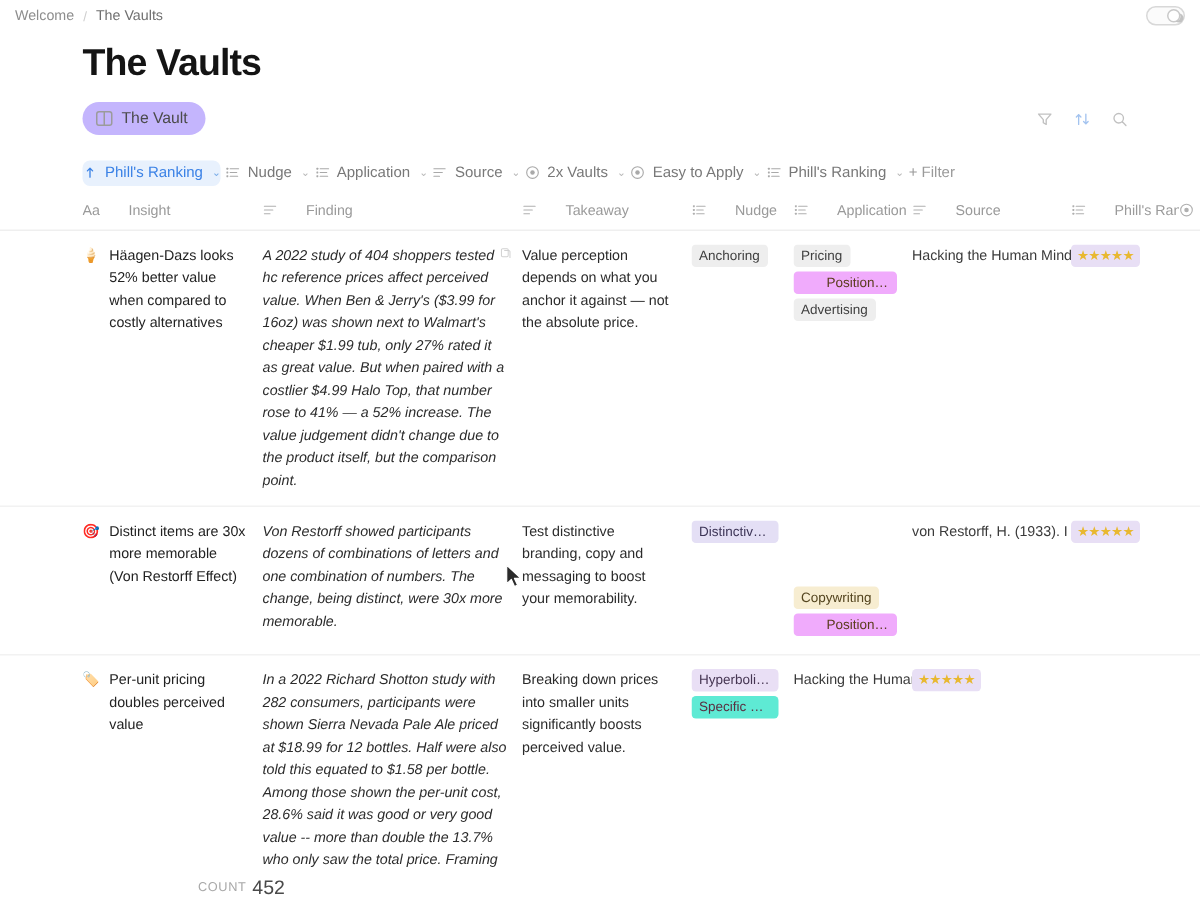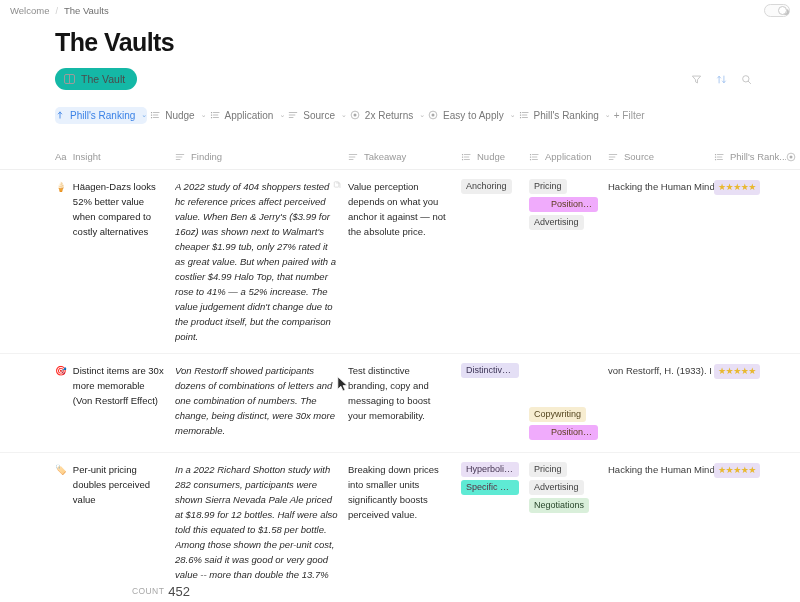--- a/index.html
+++ b/index.html
@@ -55,21 +55,21 @@
     font-weight: 700;
     letter-spacing: -0.6px;
     color: #141414;
     line-height: 1.25;
   }
   .vault-pill {
     display: inline-flex;
     align-items: center;
     gap: 6px;
     margin-top: 10px;
-    background: #14b8a6;
+    background: #c4b5fd;
     border-radius: 13px;
     padding: 5px 12px 5px 9px;
     font-size: 10.5px;
     color: #4b4b4b;
   }
   .pill-ico {
     width: 11px; height: 10px;
     border: 1.2px solid #9b9b9b;
     border-radius: 2px;
     position: relative;
@@ -128,29 +128,28 @@
     display: grid;
     grid-template-columns: 120px 173px 113px 68px 79px 106px 72px 69px;
     padding-left: 55px;
   }
   .head-row {
     border-bottom: 1px solid #efefef;
     padding-bottom: 7px;
   }
   .th {
     display: flex;
-    align-items: flex-end;
-    gap: 6px;
+    align-items: flex-start;
+    gap: 19px;
     font-size: 9.5px;
     color: #9a9a9a;
     white-space: nowrap;
     overflow: hidden;
     padding-right: 8px;
     cursor: pointer;
-    margin-top: 16px;
   }
   .th .aa { font-size: 9.5px; color: #9a9a9a; font-weight: 400; }
 
   .body-row {
     border-bottom: 1px solid #f2f2f2;
     padding-top: 9px;
     padding-bottom: 9px;
     align-items: start;
   }
   .cell {
@@ -314,21 +313,21 @@
     </svg>
     <span>Source</span>
     <span class="chev">⌄</span>
   </div>
 
   <div class="vt">
     <svg class="gi" viewBox="0 0 16 16">
       <circle cx="8" cy="8" r="6.2" fill="none" stroke="#a9a9a9" stroke-width="1.2"></circle>
       <circle cx="8" cy="8" r="2.4" fill="#a9a9a9"></circle>
     </svg>
-    <span>2x Returns</span>
+    <span>2x Vaults</span>
     <span class="chev">⌄</span>
   </div>
 
   <div class="vt">
     <svg class="gi" viewBox="0 0 16 16">
       <circle cx="8" cy="8" r="6.2" fill="none" stroke="#a9a9a9" stroke-width="1.2"></circle>
       <circle cx="8" cy="8" r="2.4" fill="#a9a9a9"></circle>
     </svg>
     <span>Easy to Apply</span>
     <span class="chev">⌄</span>
@@ -499,25 +498,20 @@
     <div class="cell finding-cell">
       <span>In a 2022 Richard Shotton study with 282 consumers, participants were shown Sierra Nevada Pale Ale priced at $18.99 for 12 bottles. Half were also told this equated to $1.58 per bottle. Among those shown the per-unit cost, 28.6% said it was good or very good value -- more than double the 13.7% who only saw the total price. Framing the cost at the per-item level made the purchase feel more reasonable and affordable.</span>
     </div>
     <div class="cell">
       <span>Breaking down prices into smaller units significantly boosts perceived value.</span>
     </div>
     <div class="cell">
       <span class="tag tag-purple">Hyperbolic D...</span>
       <span class="tag tag-pink">Specific Nu...</span>
     </div>
-    <div class="cell">
-      <span class="tag tag-gray">Pricing</span>
-      <span class="tag tag-gray">Advertising</span>
-      <span class="tag tag-green">Negotiations</span>
-    </div>
     <div class="cell source-cell">
       <span>Hacking the Human Mind</span>
     </div>
     <div class="cell">
       <span class="stars">★★★★★</span>
     </div>
     <div class="cell"></div>
   </div>
 
   <div class="cursor">

